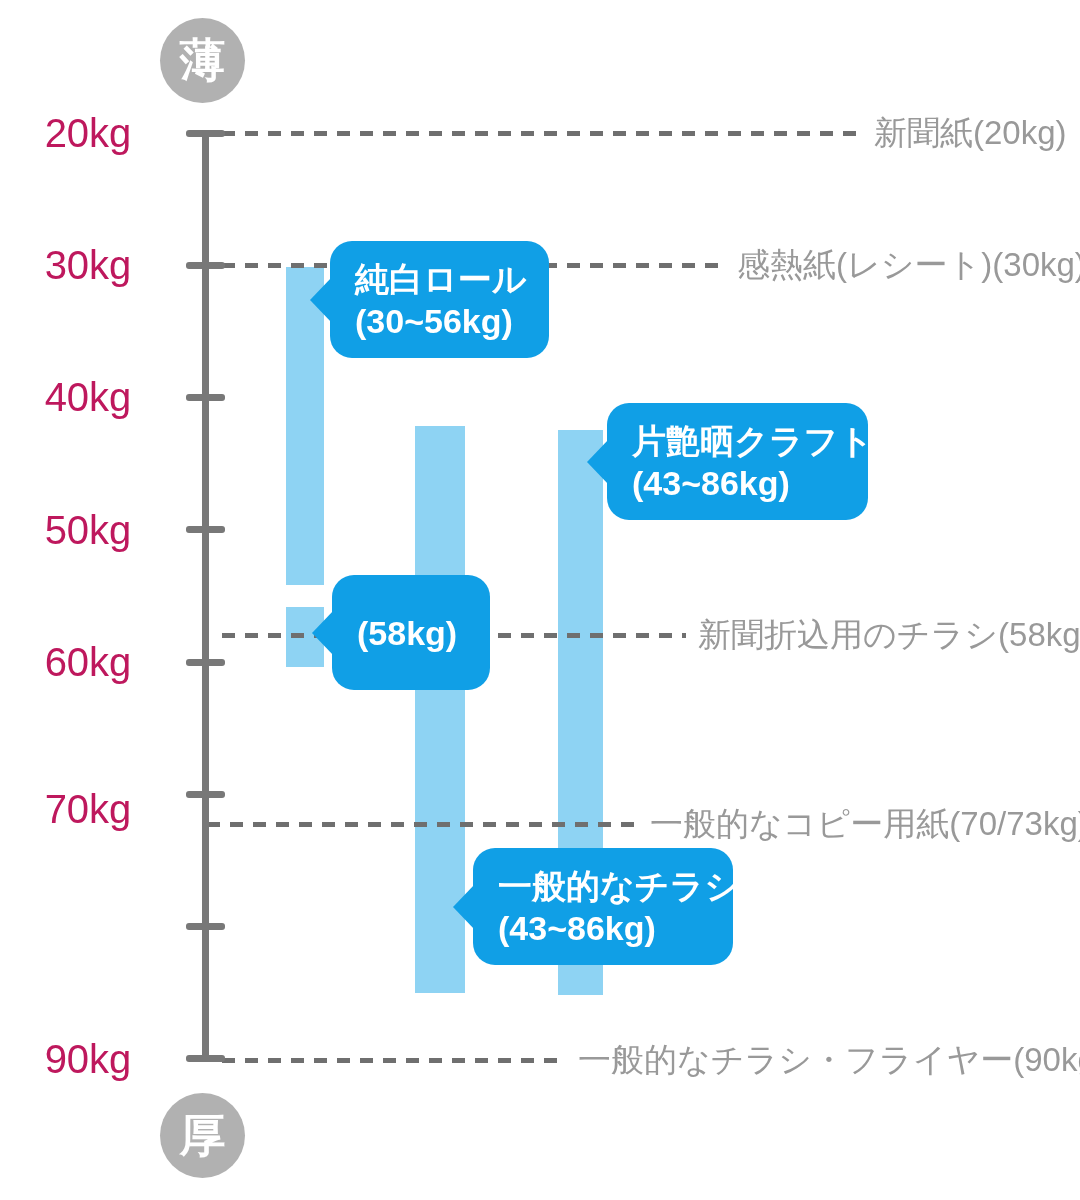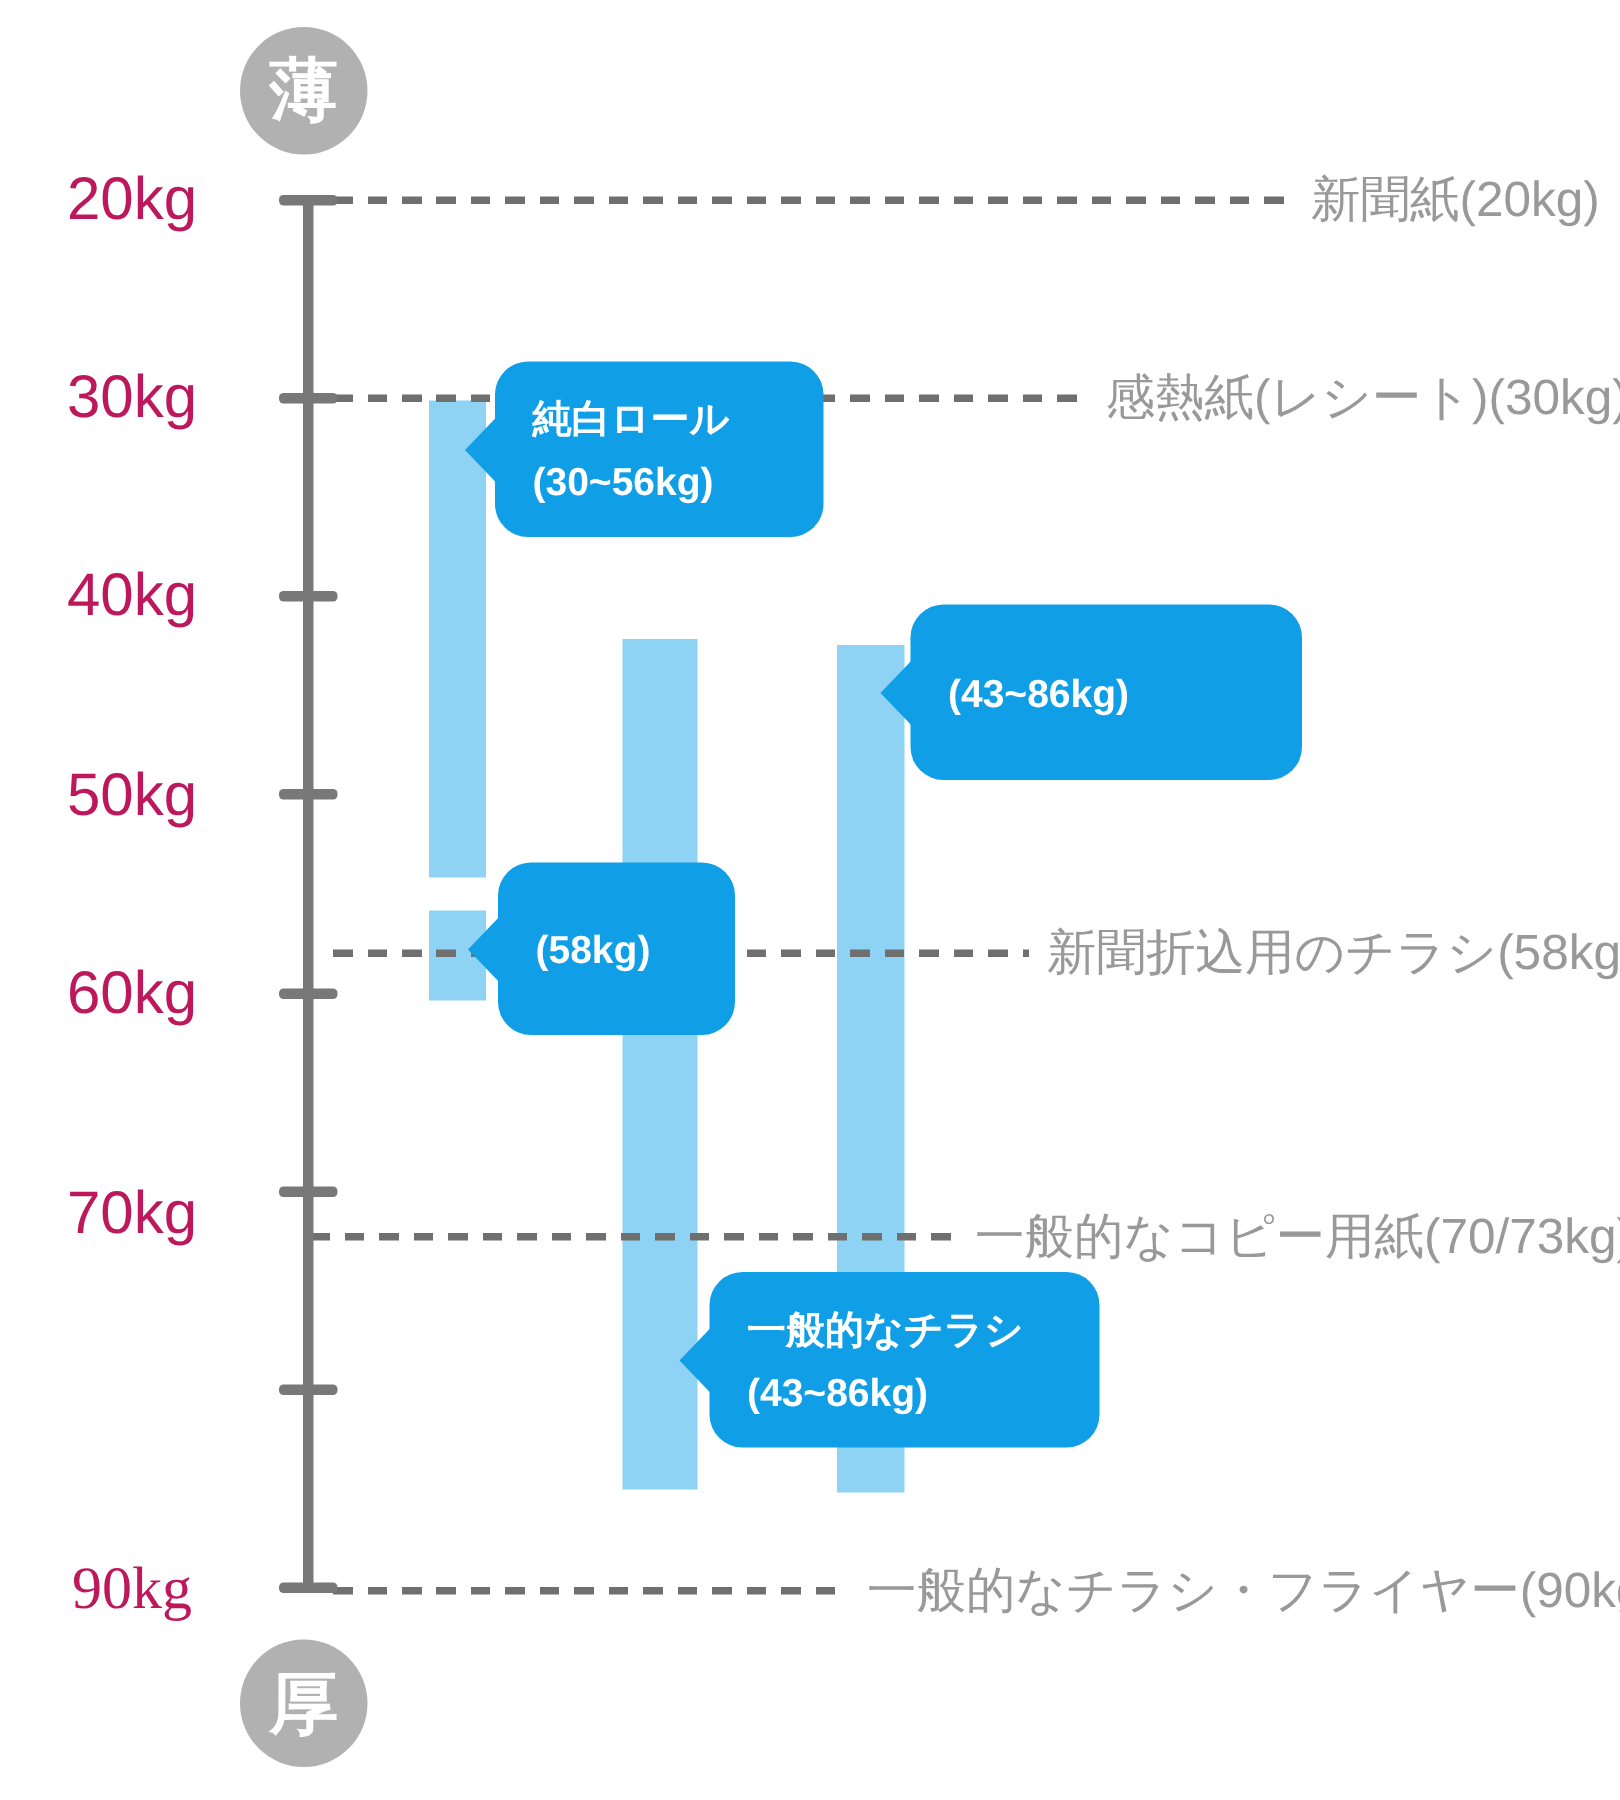--- a/index.html
+++ b/index.html
@@ -33,21 +33,21 @@
   
   .bar{position:absolute;background:#8ed3f3;}
   .bar-junpaku{left:286px;top:267px;width:38px;height:318px;}
   .bar-kotaku{left:286px;top:607px;width:38px;height:60px;}
   .bar-ryoko{left:415px;top:426px;width:50px;height:567px;}
   .bar-kataster{left:558px;top:430px;width:45px;height:565px;}
   
   .callout{
     position:absolute;background:#109fe6;border-radius:22px;color:#ffffff;
     display:flex;flex-direction:column;justify-content:center;
-    padding-left:25px;box-sizing:border-box;font-weight:bold;font-size:26px;line-height:42px;
+    padding-left:25px;box-sizing:border-box;font-weight:bold;font-size:34px;line-height:42px;
     white-space:nowrap;
   }
   .callout .tail{
     position:absolute;left:-20px;top:50%;transform:translateY(-50%);
     width:0;height:0;border-top:23px solid transparent;border-bottom:23px solid transparent;
     border-right:22px solid #109fe6;
   }
   .co-junpaku{left:330px;top:241px;width:219px;height:117px;}
   .co-kotaku{left:332px;top:575px;width:158px;height:115px;}
   .co-kataster{left:607px;top:403px;width:261px;height:117px;}
@@ -88,35 +88,36 @@
   <div class="tick" style="top:791px;"></div>
   <div class="tick" style="top:923px;"></div>
   <div class="tick" style="top:1055px;"></div>
 
   <div class="tick-label" style="top:108px;">20kg</div>
   <div class="tick-label" style="top:240px;">30kg</div>
   <div class="tick-label" style="top:372px;">40kg</div>
   <div class="tick-label" style="top:505px;">50kg</div>
   <div class="tick-label" style="top:637px;">60kg</div>
   <div class="tick-label" style="top:769px;margin-top:15px;">70kg</div>
-  <div class="tick-label" style="top:1034px;font-family:Liberation Serif, serif;">90kg</div>
+  <div class="tick-label" style="top:1034px;">90kg</div>
 
   <div class="callout co-junpaku">
     <span class="tail"></span>
     <span>純白ロール</span>
     <span>(30~56kg)</span>
   </div>
 
   <div class="callout co-kotaku">
     <span class="tail"></span>
     <span>(58kg)</span>
   </div>
 
   <div class="callout co-kataster">
     <span class="tail"></span>
+    <span>片艶晒クラフト</span>
     <span>(43~86kg)</span>
   </div>
 
   <div class="callout co-ryoko">
     <span class="tail"></span>
     <span>一般的なチラシ</span>
     <span>(43~86kg)</span>
   </div>
 
   <div class="end-circle bottom">

